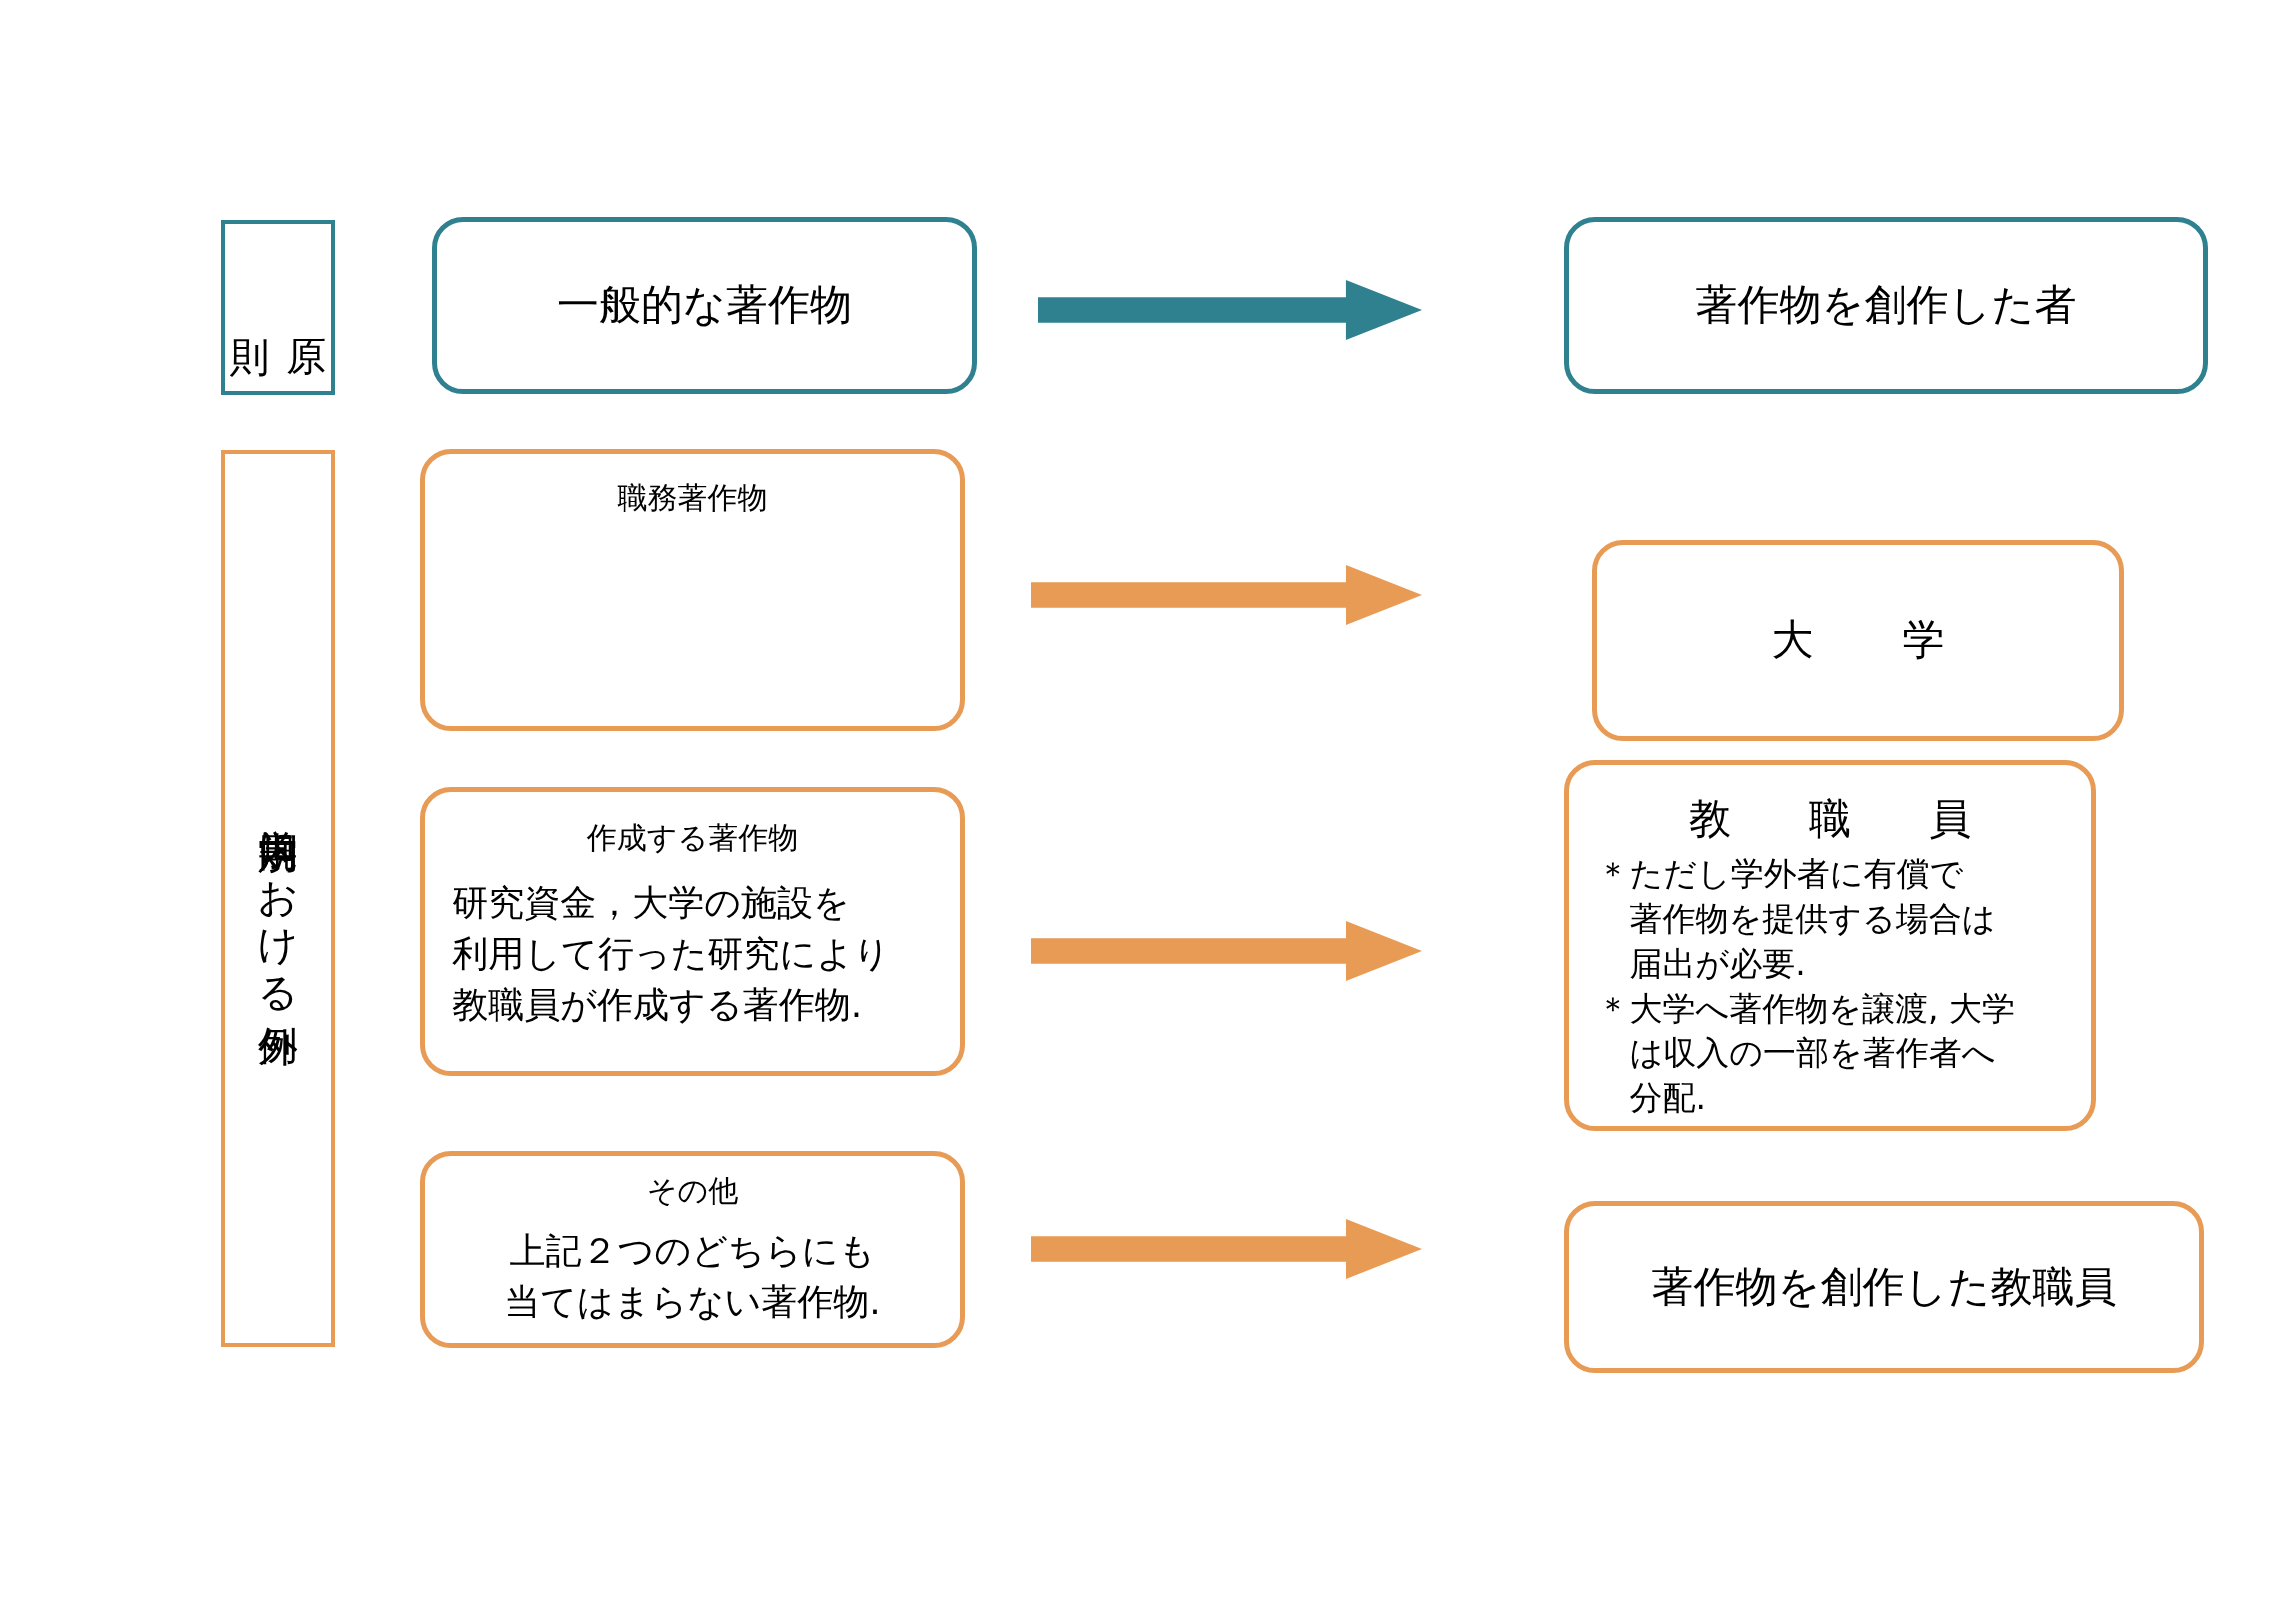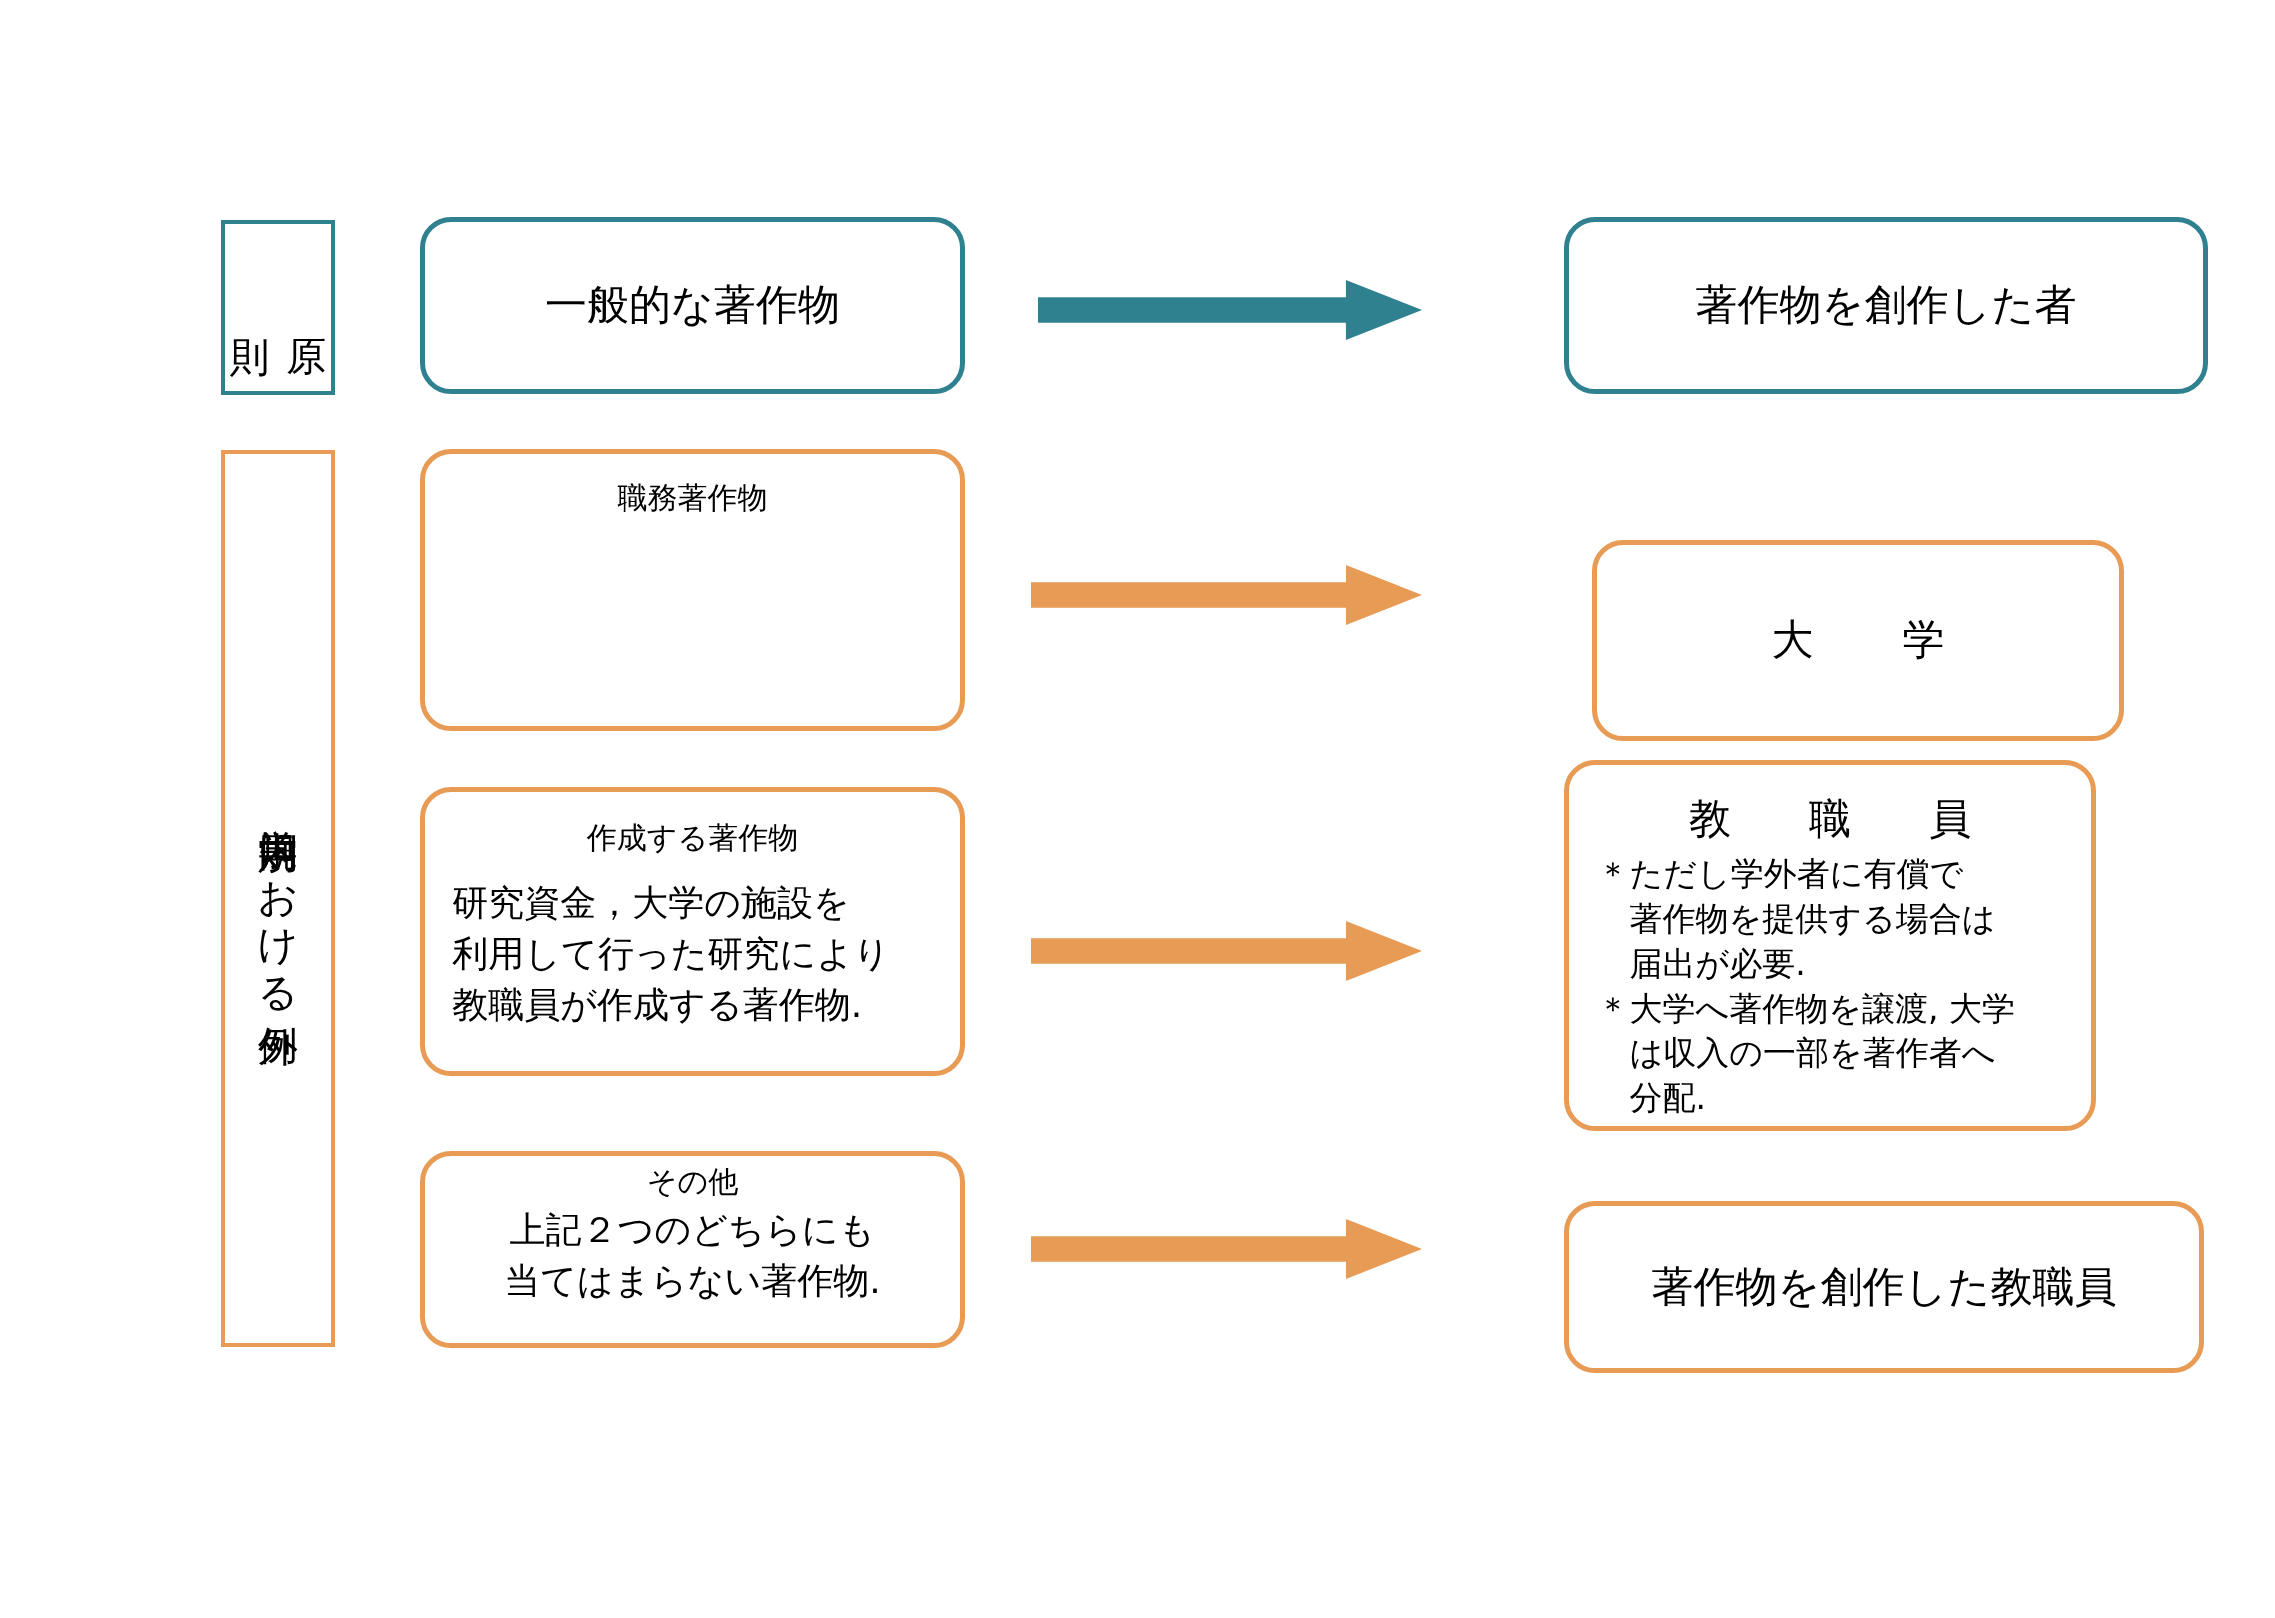--- a/index.html
+++ b/index.html
@@ -36,21 +36,21 @@
 
   <div class="vlabel teal sq" style="left:221px;top:220px;width:114px;height:175px;border:4.5px solid #2f8190;">
     <span class="vtext">原
 則</span>
   </div>
 
   <div class="vlabel orange sq" style="left:221px;top:450px;width:114px;height:897px;border:4.5px solid #e89b55;">
     <span class="vtext">学内規則における例外</span>
   </div>
 
-  <div class="box rbox teal" style="left:420px;top:217px;width:545px;height:177px;">
+  <div class="box rbox teal" style="left:432px;top:217px;width:545px;height:177px;">
     <div class="ctr big">一般的な著作物</div>
   </div>
 
   <div class="arrow" style="left:1038px;top:280px;width:384px;height:60px;">
     <svg viewBox="0 0 424 66" preserveAspectRatio="none" aria-hidden="true">
       <polygon points="0,19 340,19 340,0 424,33 340,66 340,47 0,47" fill="#2f8190"></polygon>
     </svg>
   </div>
 
   <div class="box rbox teal" style="left:1564px;top:217px;width:644px;height:177px;">
@@ -87,21 +87,21 @@
   <div class="box rbox orange" style="left:1564px;top:760px;width:532px;height:371px;padding:9px 22px 9px 22px;justify-content:flex-start;">
     <div class="ctr big wide" style="margin:18px 0 5.4px 0;letter-spacing:18px;text-indent:18px;">教　職　員</div>
     <div class="notes" style="align-self:flex-start;padding-left:5.4px;">＊ただし学外者に有償で
 　著作物を提供する場合は
 　届出が必要.
 ＊大学へ著作物を譲渡, 大学
 　は収入の一部を著作者へ
 　分配.</div>
   </div>
 
-  <div class="box rbox orange" style="left:420px;top:1151px;width:545px;height:197px;padding:7px 20px;justify-content:flex-start;">
+  <div class="box rbox orange" style="left:420px;top:1151px;width:545px;height:197px;padding:16px 20px;justify-content:space-between;">
     <div class="ctr title" style="margin:0 0 3.6px 0;">その他</div>
     <div class="ctr body">上記２つのどちらにも
 当てはまらない著作物.</div>
   </div>
 
   <div class="arrow" style="left:1031px;top:1219px;width:391px;height:60px;">
     <svg viewBox="0 0 432 66" preserveAspectRatio="none" aria-hidden="true">
       <polygon points="0,19 348,19 348,0 432,33 348,66 348,47 0,47" fill="#e89b55"></polygon>
     </svg>
   </div>

